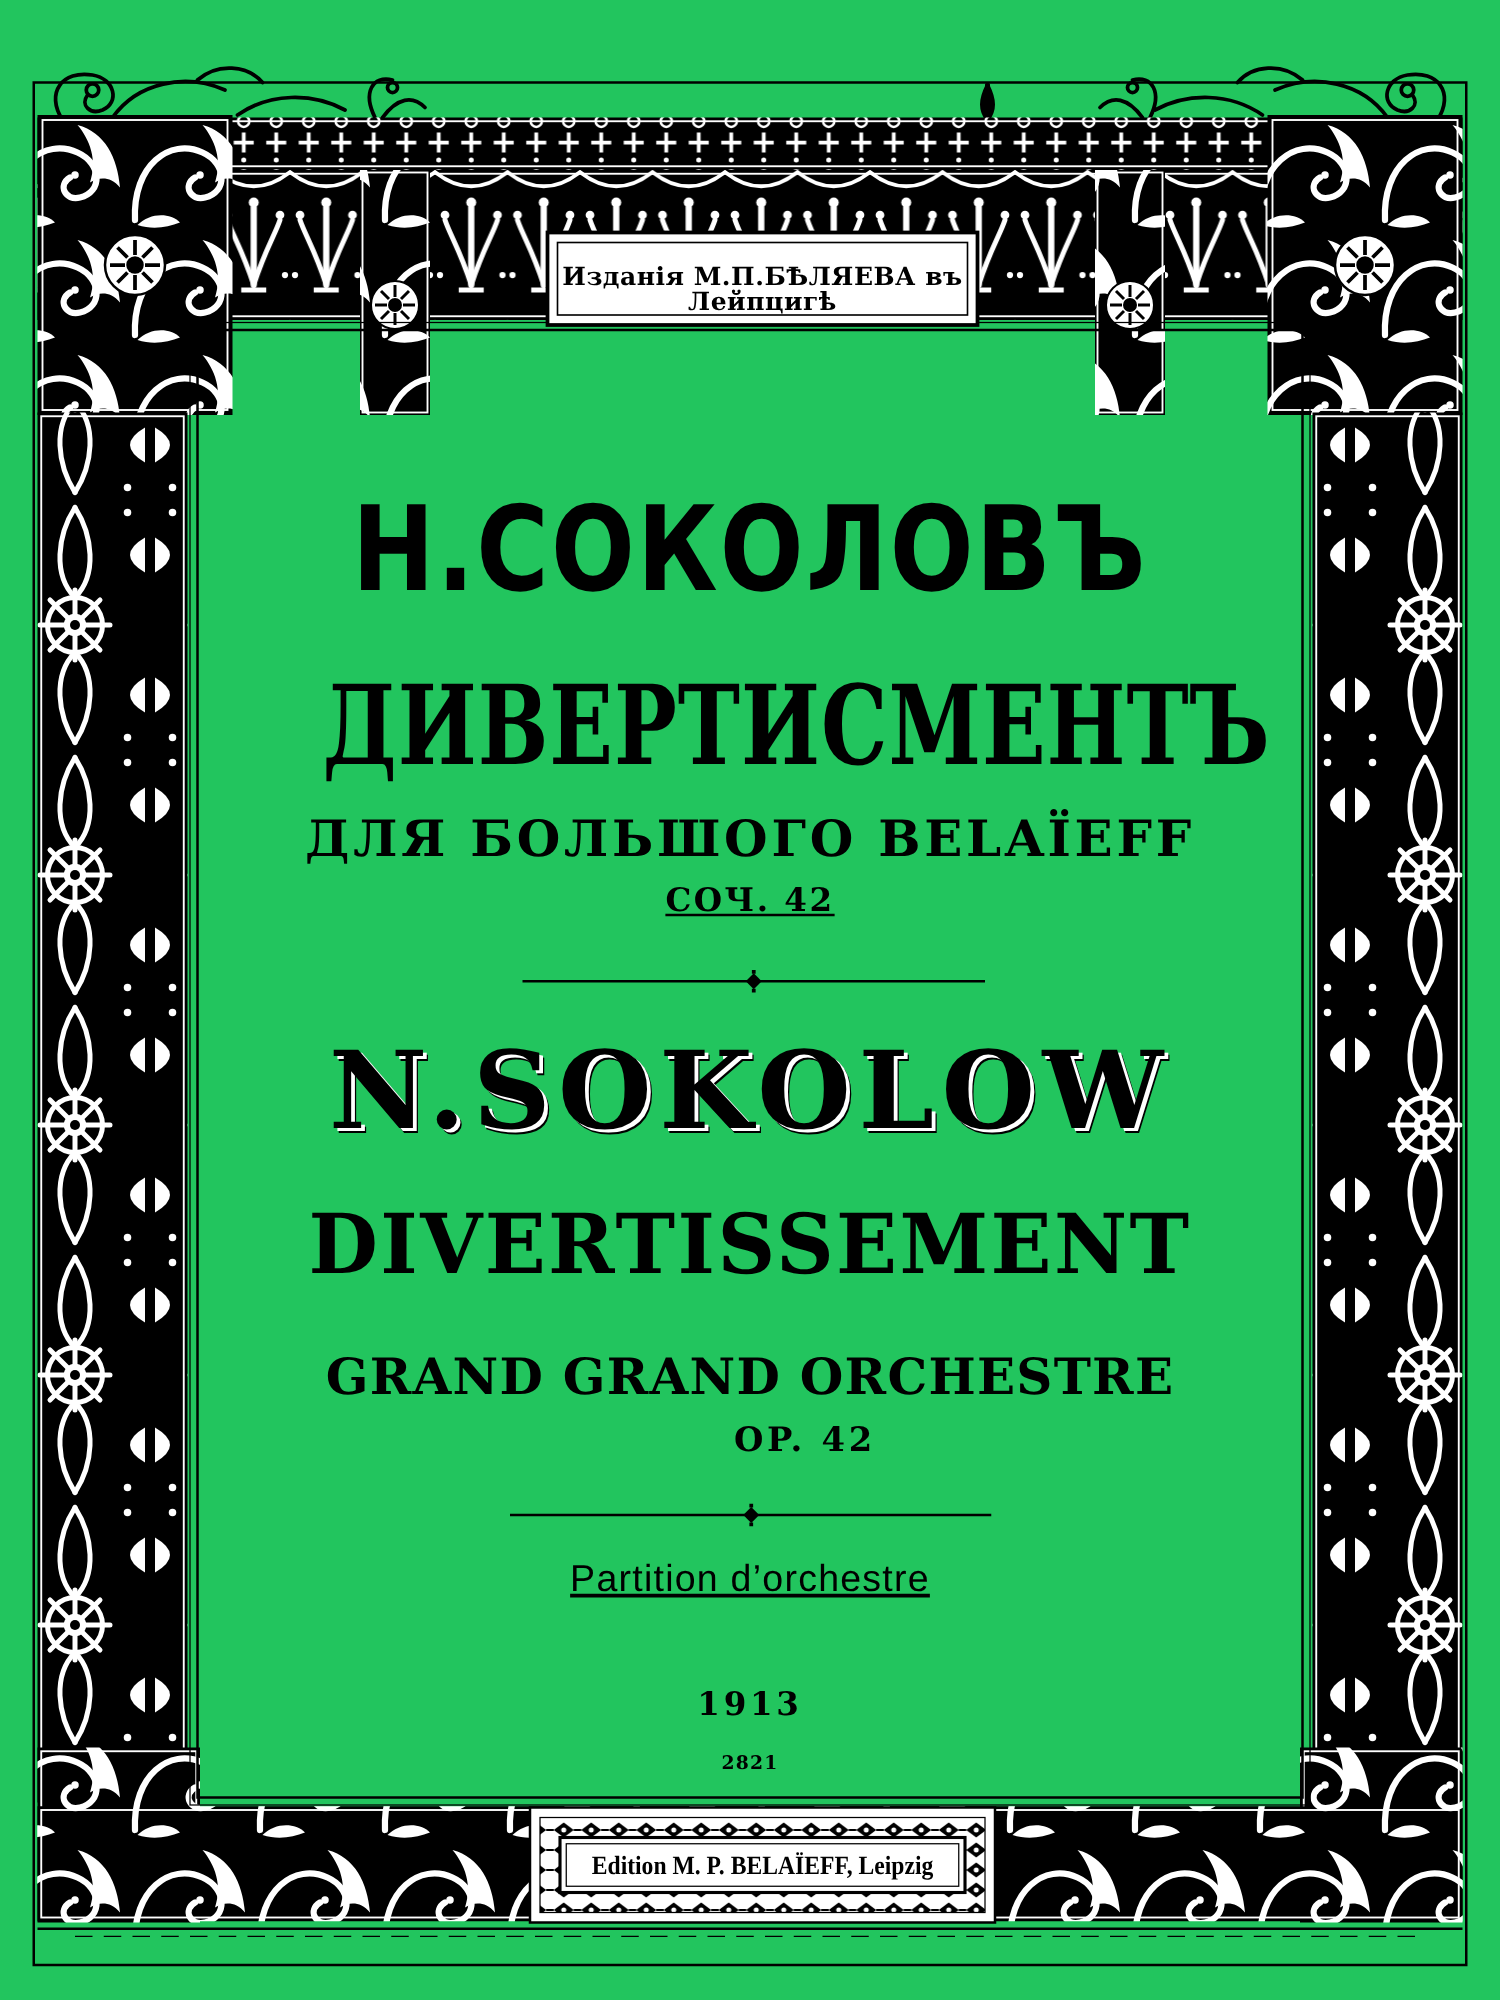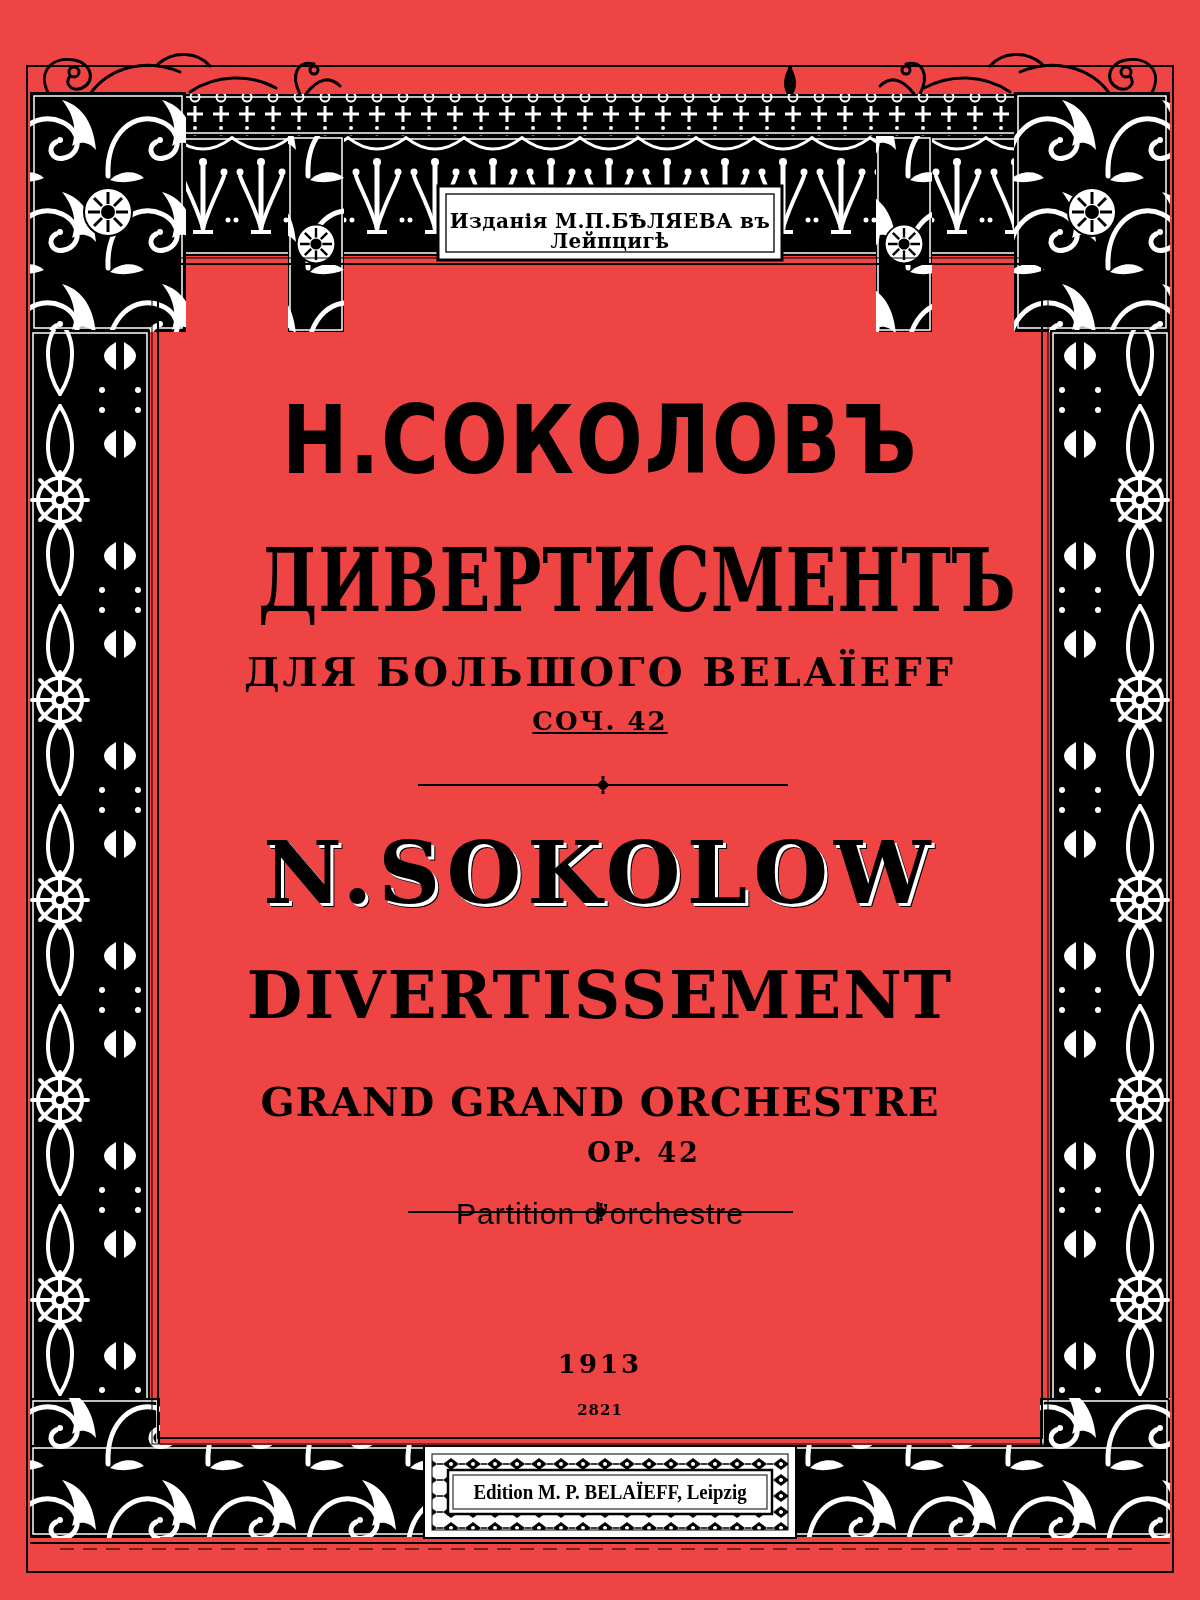--- a/index.html
+++ b/index.html
@@ -1,35 +1,35 @@
 <!DOCTYPE html>
 <html><head>
 <meta charset="utf-8">
 <style>
   html,body{margin:0;padding:0;background:#888;}
   .page{
-    position:relative;width:1200px;height:1600px;background:#ef4444;
+    position:relative;width:1200px;height:1600px;background:#22c55e;
     margin:0 auto;overflow:hidden;
     font-family:"DejaVu Serif", serif;color:#000;
   }
   .frame-svg{position:absolute;left:0;top:0;width:1200px;height:1600px;}
   .abs{position:absolute;left:150px;width:900px;text-align:center;line-height:1;white-space:nowrap;}
   .banner-text{
     position:absolute;left:438px;top:211px;width:344px;text-align:center;
     font:bold 20px "DejaVu Serif",serif;letter-spacing:0.4px;line-height:1;
   }
   .ru-composer{top:386px;font:bold 94px "DejaVu Sans",sans-serif;letter-spacing:2px;transform:scaleX(0.84);}
   .ru-work{top:528px;font:bold 88px "DejaVu Serif",serif;letter-spacing:1px;transform:scaleX(0.76);}
   .ru-for{top:648px;font:bold 40px "DejaVu Serif",serif;letter-spacing:3px;}
   .ru-opus{top:706px;font:bold 26px "DejaVu Serif",serif;letter-spacing:2px;text-decoration:underline;}
   .fr-composer{top:822px;font:bold 86px "DejaVu Serif",serif;letter-spacing:6px;text-shadow:3px 3px 0 #fff,4px 4px 0 #000;}
   .fr-work{top:956px;font:bold 66px "DejaVu Serif",serif;letter-spacing:2px;transform:scaleX(0.97);}
   .fr-for{top:1078px;font:bold 40px "DejaVu Serif",serif;letter-spacing:1px;}
   .fr-opus{top:1137px;font:bold 27px "DejaVu Serif",serif;letter-spacing:3px;margin-left:44px;}
-  .format-line{top:1197px;font:400 30px "Liberation Sans",sans-serif;letter-spacing:1px;}
+  .format-line{top:1247px;font:400 30px "Liberation Sans",sans-serif;letter-spacing:1px;text-decoration:underline;}
   .year{top:1349px;font:bold 26px "DejaVu Serif",serif;letter-spacing:3px;text-align:center;}
   .plate{top:1401px;font:bold 15px "DejaVu Serif",serif;letter-spacing:1px;}
   .imprint{
     position:absolute;left:424px;top:1482px;width:372px;text-align:center;
     font:bold 21px "Liberation Serif",serif;line-height:1;transform:scaleX(0.9);white-space:nowrap;
   }
   .divider{position:absolute;height:2px;background:#000;}
   .divider .gem{
     position:absolute;left:50%;top:50%;width:9px;height:9px;background:#000;
     transform:translate(-50%,-50%) rotate(45deg);

